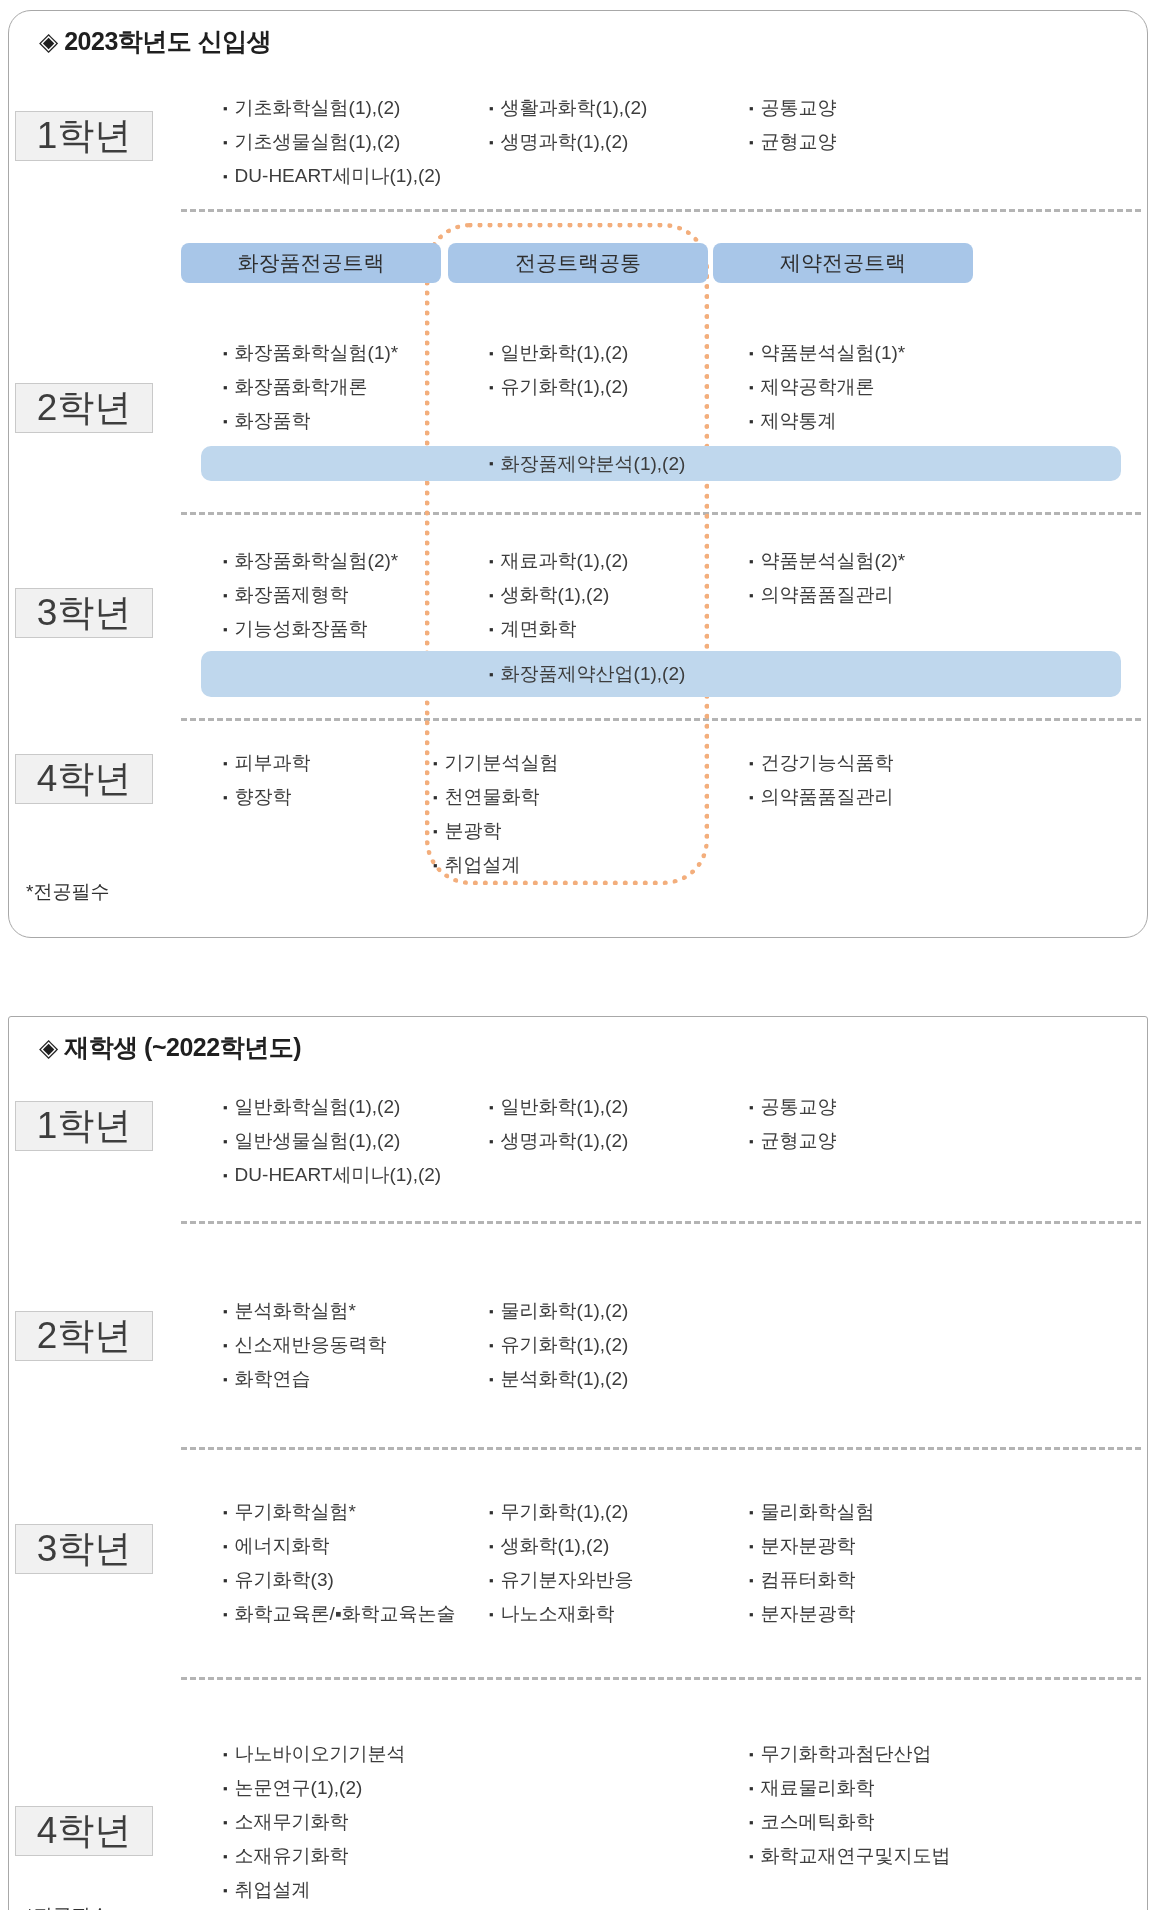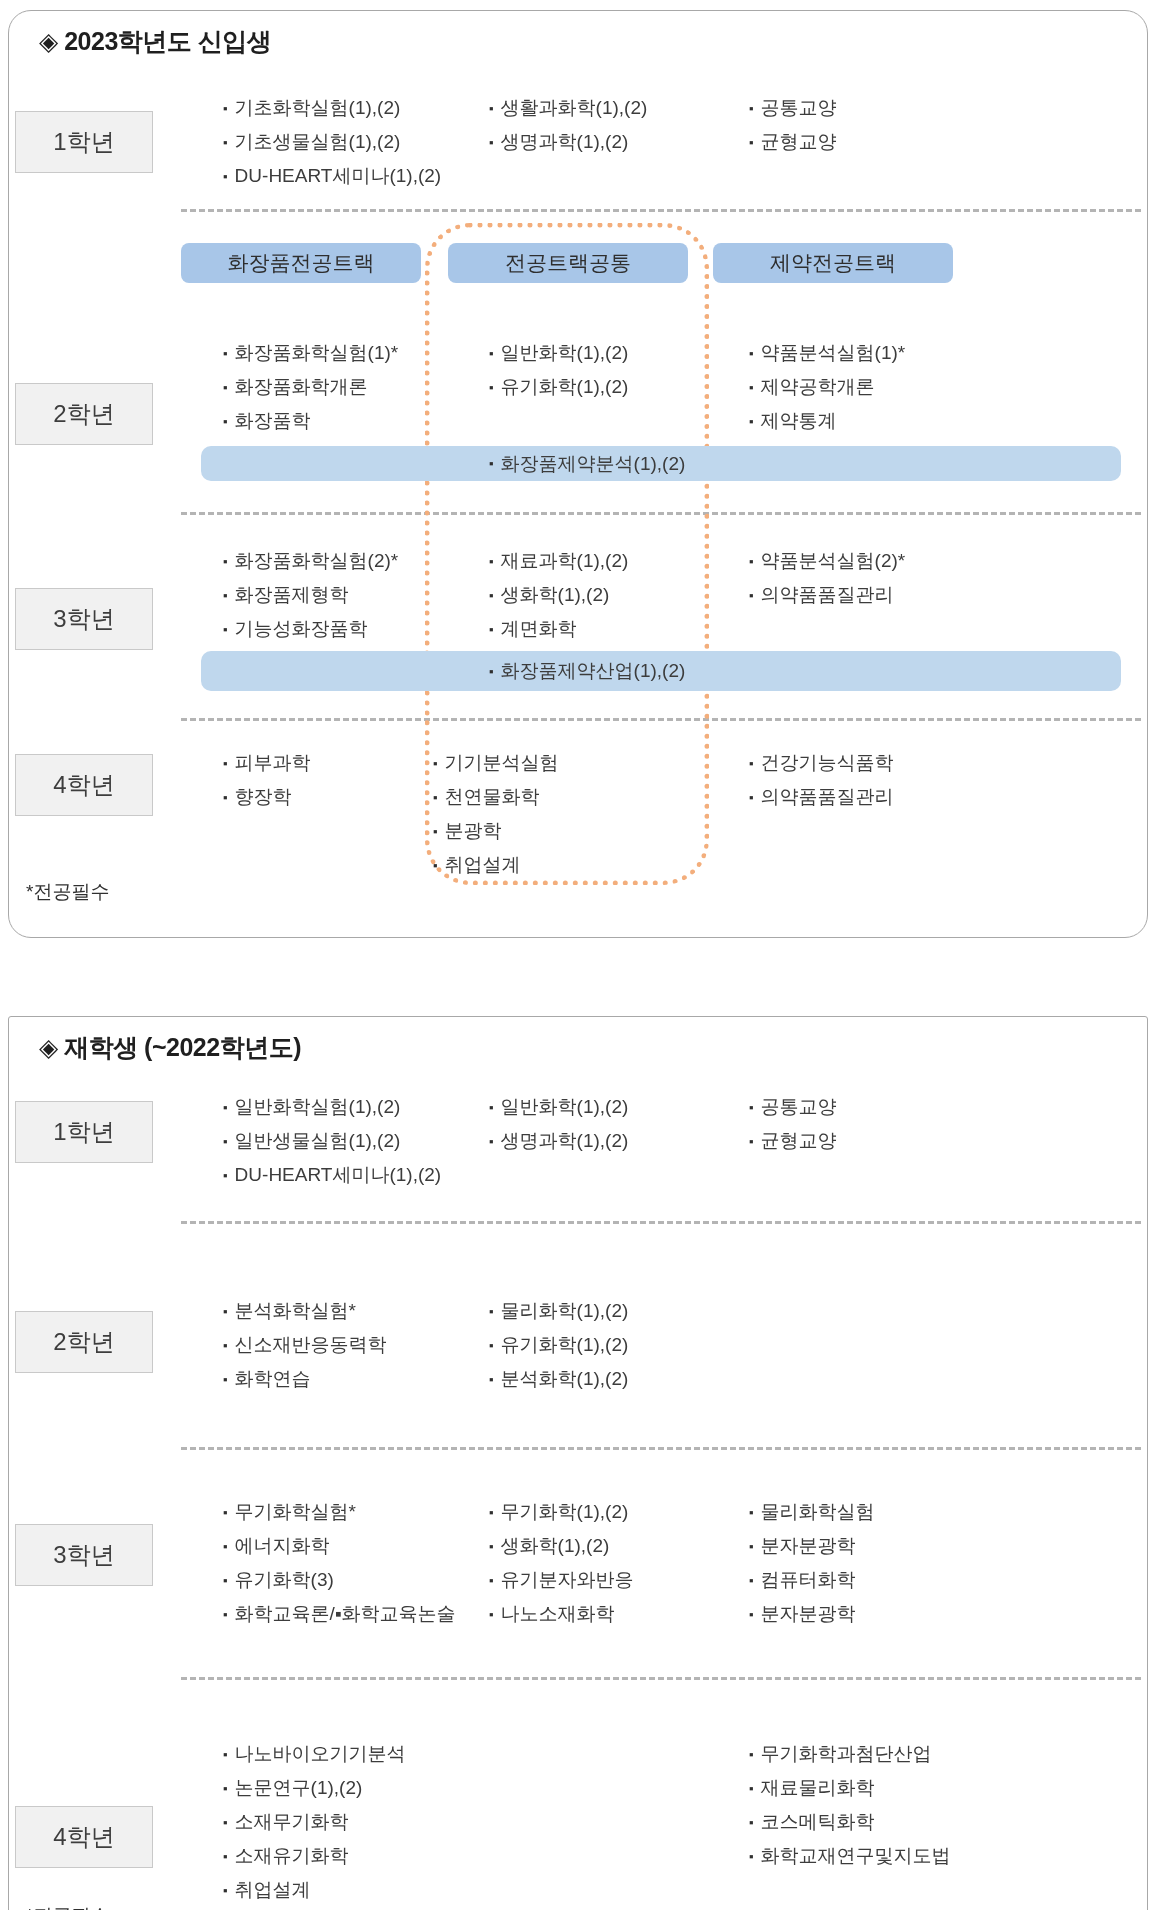--- a/index.html
+++ b/index.html
@@ -6,30 +6,30 @@
   body{
     width:1158px;height:1910px;position:relative;background:#ffffff;
     font-family:"Liberation Sans","DejaVu Sans",sans-serif;color:#3c3c3c;
   }
   .panel{position:absolute;left:8px;width:1140px;background:#fff;
     border:1px solid #a8a8a8;border-radius:3px;box-sizing:border-box;}
   #p1{top:10px;height:928px;border-radius:23px;}
   #p2{top:992px;height:944px;margin-top:24px;}
   .ptitle{position:absolute;left:30px;font-size:25px;font-weight:600;
     color:#1f1f1f;letter-spacing:-0.5px;line-height:36px;white-space:nowrap;}
-  .yearbox{position:absolute;left:6px;width:138px;height:62px;background:#f1f1f1;
+  .yearbox{position:absolute;left:6px;width:138px;height:50px;background:#f1f1f1;
     border:1px solid #c9c9c9;display:flex;align-items:center;justify-content:center;
-    font-size:24px;color:#3d3d3d;box-sizing:border-box;}
+    font-size:37px;color:#3d3d3d;box-sizing:border-box;}
   .col{position:absolute;z-index:2;}
   .course{height:34px;display:flex;align-items:center;font-size:19px;
     color:#3c3c3c;white-space:nowrap;}
   .course::before{content:"▪";font-size:13px;margin-right:7px;color:#2f2f2f;flex:0 0 auto;}
   .divider{position:absolute;left:172px;width:960px;height:0;
     border-top:3px dashed #b4b4b4;z-index:0;}
-  .track{position:absolute;width:240px;height:40px;background:#a8c6e8;border-radius:8px;
+  .track{position:absolute;width:260px;height:40px;background:#a8c6e8;border-radius:8px;
     display:flex;align-items:center;justify-content:center;font-size:21px;color:#2e2e2e;z-index:3;}
   .band{position:absolute;left:192px;width:920px;height:35px;background:#bfd7ed;
     border-radius:10px;display:flex;align-items:center;padding-left:288px;
     box-sizing:border-box;z-index:2;}
   .band .course{height:auto;}
   .outline{position:absolute;left:416px;top:212px;width:284px;height:662px;
     border:5px dotted #f3ae7c;border-radius:45px;z-index:1;box-sizing:border-box;}
   .note{position:absolute;left:17px;font-size:19px;color:#2f2f2f;white-space:nowrap;}
 </style>
 </head>
@@ -90,21 +90,21 @@
     </div>
   <div class="col" style="left:480px;top:533px">
       <div class="course">재료과학(1),(2)</div>
       <div class="course">생화학(1),(2)</div>
       <div class="course">계면화학</div>
     </div>
   <div class="col" style="left:740px;top:533px">
       <div class="course">약품분석실험(2)*</div>
       <div class="course">의약품품질관리</div>
     </div>
-  <div class="band" style="top:640px;height:40px">
+  <div class="band" style="top:640px;height:46px">
     <span class="course">화장품제약산업(1),(2)</span>
   </div>
 
   <div class="divider" style="top:707px"></div>
 
   <div class="yearbox" style="top:743px">4학년</div>
   <div class="col" style="left:214px;top:735px">
       <div class="course">피부과학</div>
       <div class="course">향장학</div>
     </div>

